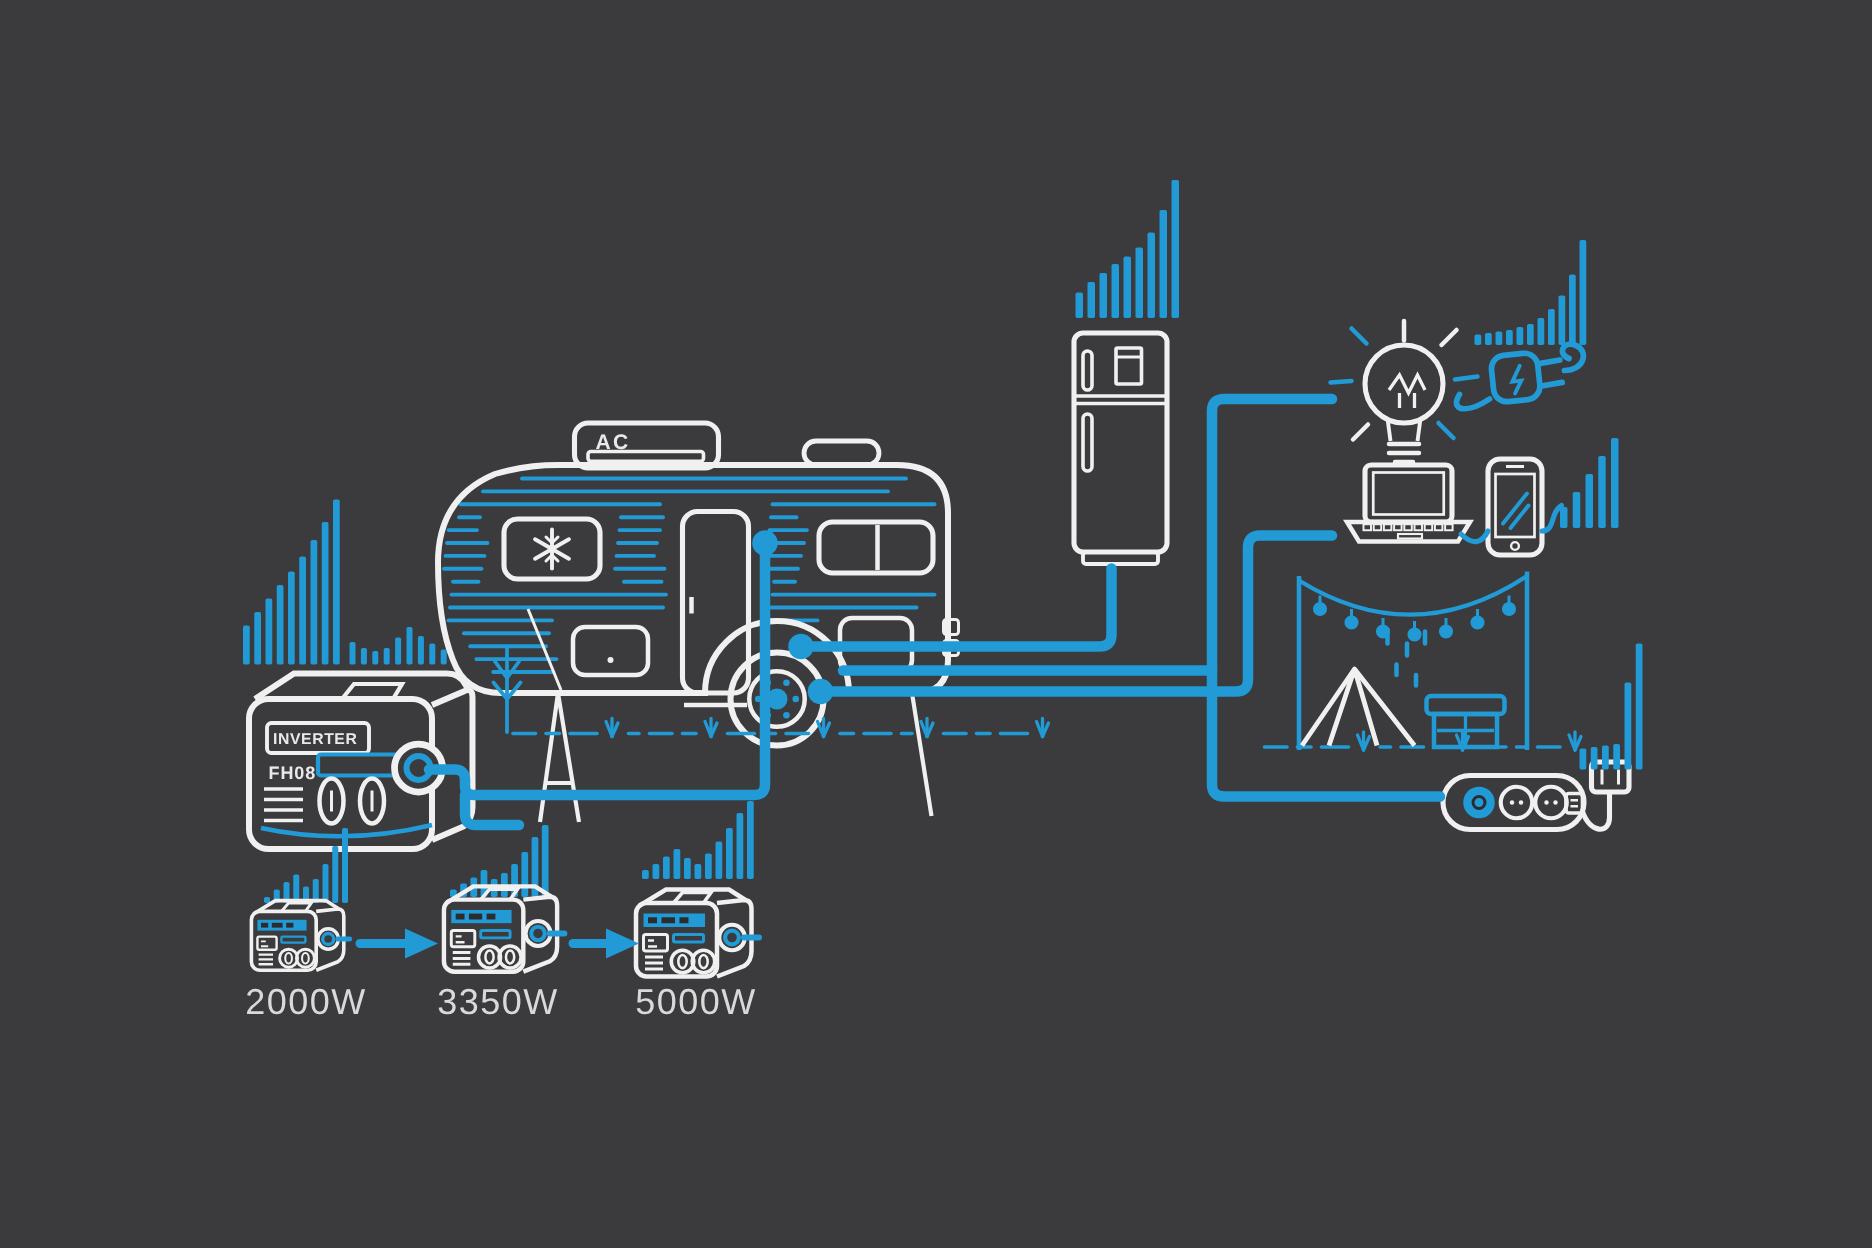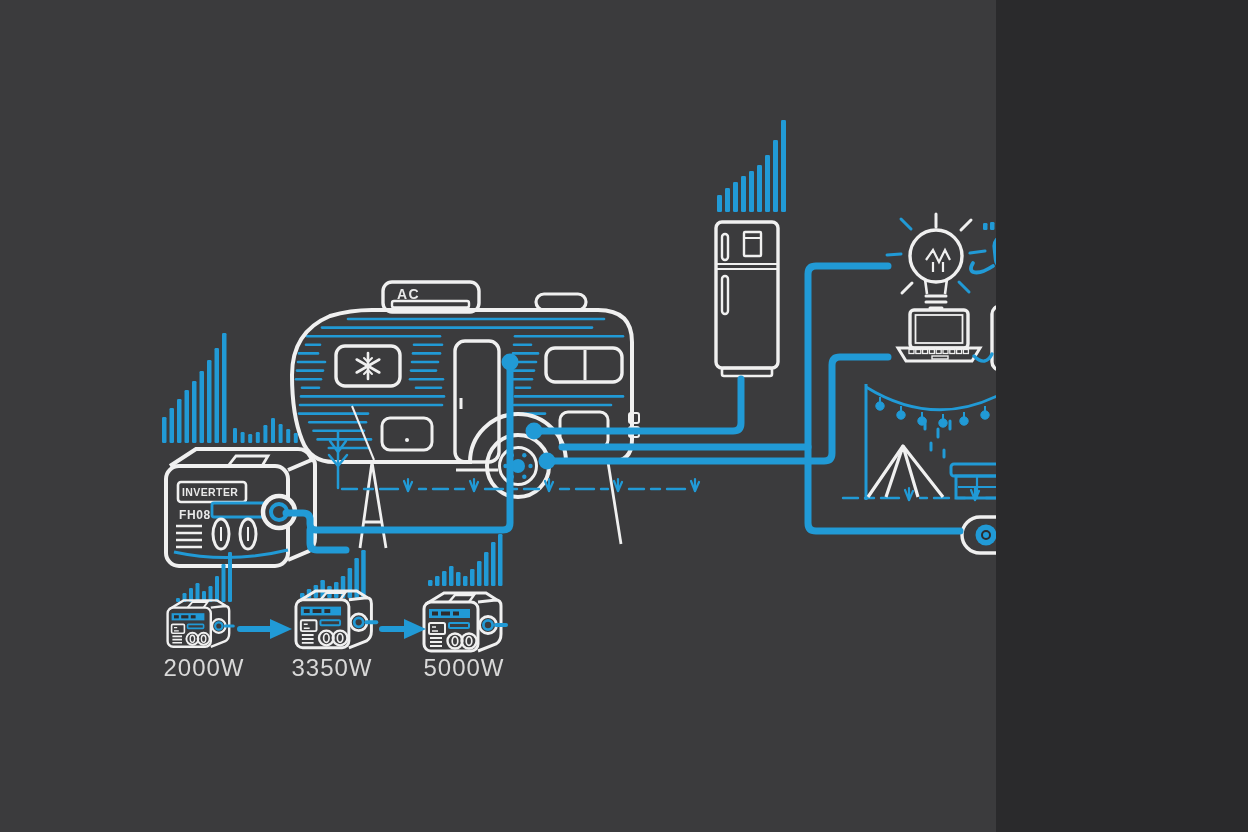--- a/index.html
+++ b/index.html
@@ -1,16 +1,16 @@
 <!DOCTYPE html>
 <html><head>
 <meta charset="utf-8">
 <style>
   html,body{margin:0;padding:0;background:#2a2a2c;}
-  .canvas{position:relative;width:996px;height:832px;background:#3b3b3d;overflow:hidden;
+  .canvas{position:relative;width:1248px;height:832px;background:#3b3b3d;overflow:hidden;
           font-family:"Liberation Sans", sans-serif;}
   svg{position:absolute;left:0;top:0;}
   text{font-family:"Liberation Sans", sans-serif;}
   .wlabel{fill:#d9d9d9;font-size:24px;letter-spacing:1px;}
   .microlabel{fill:#e9e9e9;font-weight:bold;}
 </style>
 </head>
 <body>
 
 <div class="canvas">

